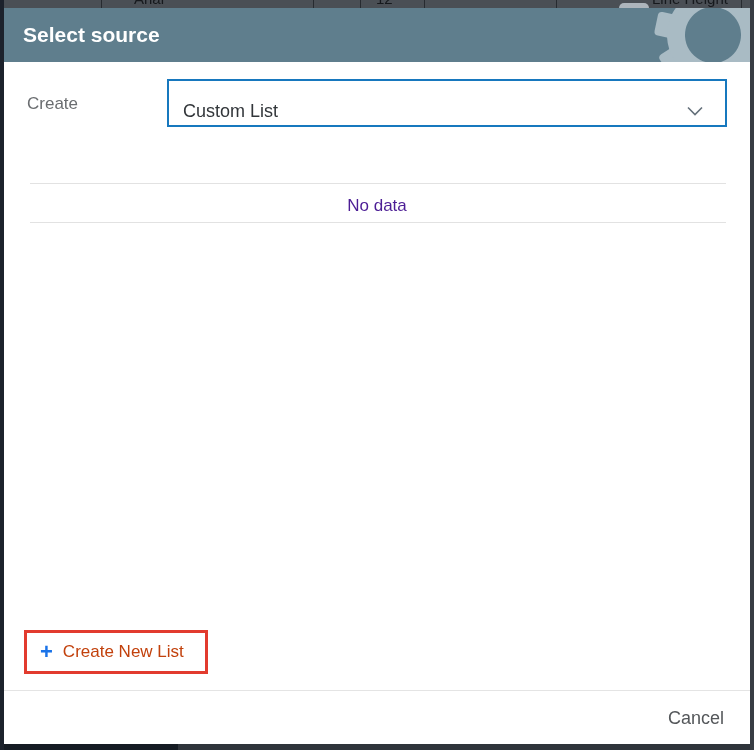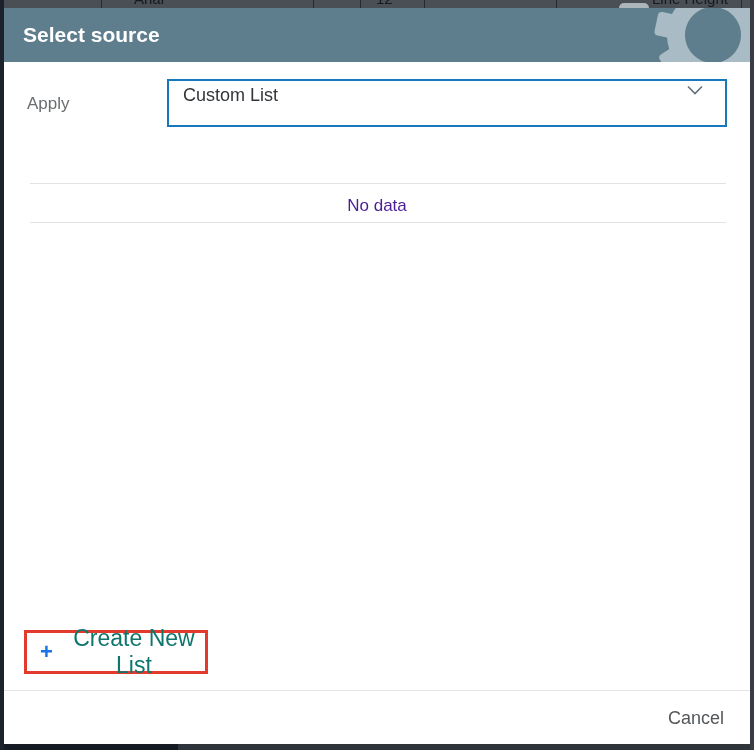--- a/index.html
+++ b/index.html
@@ -64,22 +64,22 @@
 
   
   .source-label {
     position: absolute; left: 23px; top: 86px;
     font-size: 17px; color: #6a6d70;
   }
   .source-select {
     position: absolute; left: 163px; top: 71px; width: 560px; height: 48px;
     background: #ffffff;
     border: 2px solid #1778be;
-    display: flex; align-items: flex-start; justify-content: space-between;
-    padding: 4px 22px 0 14px;
+    display: flex; align-items: center; justify-content: space-between;
+    padding: 16px 22px 0 14px;
     cursor: pointer;
   }
   .source-select-value { font-size: 18px; color: #32363a; }
 
   
   .sep { position: absolute; left: 26px; right: 24px; height: 1px; background: #e2e2e2; }
   .sep-top { top: 175px; }
   .sep-bottom { top: 214px; }
   .no-data {
     position: absolute; left: 0; right: 0; top: 181px; height: 33px;
@@ -96,21 +96,21 @@
     width: 100%; height: 100%;
     display: flex; align-items: center;
     padding-left: 13px;
     cursor: pointer; background: transparent; border: none;
     font-family: "Liberation Sans", "DejaVu Sans", sans-serif;
   }
   .plus-icon {
     color: #1a73e8; font-size: 22px; font-weight: 700; line-height: 1;
     margin-right: 10px;
   }
-  .create-new-list-label { color: #0f766e; font-size: 23px; }
+  .create-new-list-label { color: #c2410c; font-size: 17px; }
 
   
   .footer-sep {
     position: absolute; left: 0; right: 0; top: 682px; height: 1px; background: #e4e4e4;
   }
   .footer {
     position: absolute; top: 692px; right: 10px;
     display: flex; align-items: center; gap: 0;
   }
   .footer button {
@@ -153,21 +153,21 @@
           <rect x="-12" y="-58" width="24" height="22" rx="4" transform="rotate(180)"></rect>
           <rect x="-12" y="-58" width="24" height="22" rx="4" transform="rotate(225)"></rect>
           <rect x="-12" y="-58" width="24" height="22" rx="4" transform="rotate(270)"></rect>
           <rect x="-12" y="-58" width="24" height="22" rx="4" transform="rotate(315)"></rect>
         </g>
         <path fill-rule="evenodd" d="M0,-46 A46,46 0 1,0 0.01,-46 Z M0,-28 A28,28 0 1,1 -0.01,-28 Z"></path>
       </g>
     </svg>
   </div>
 
-  <label class="source-label">Apply</label>
+  <label class="source-label">Create</label>
 
   <div class="source-select">
     <span class="source-select-value">Custom List</span>
     <svg width="16" height="10" viewBox="0 0 16 10">
       <polyline points="1,1.5 8,8.5 15,1.5" fill="none" stroke="#64707a" stroke-width="1.6"></polyline>
     </svg>
   </div>
 
   <div class="sep sep-top"></div>
   <div class="no-data">No data</div>

